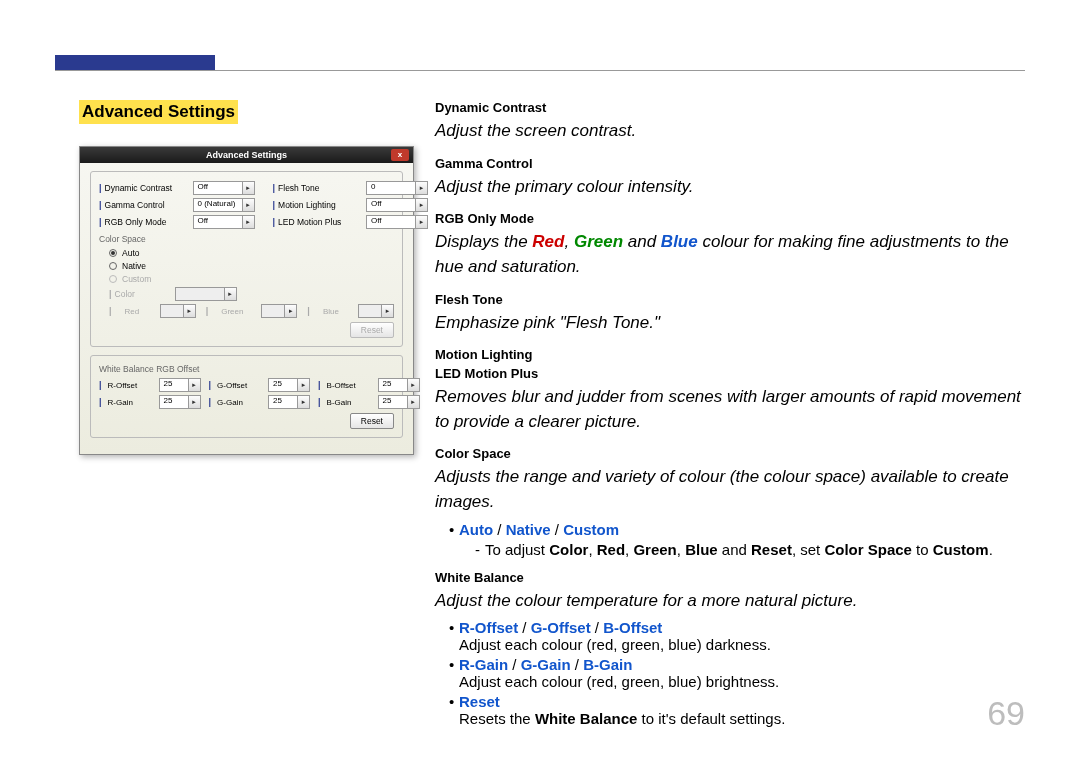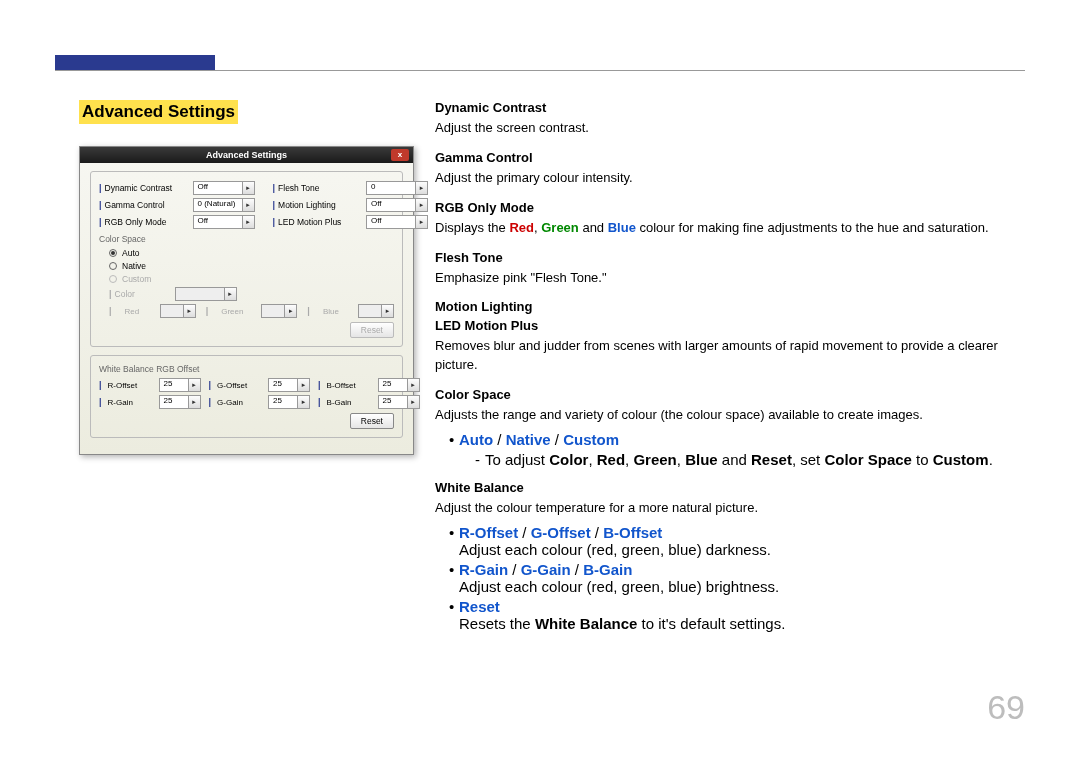--- a/index.html
+++ b/index.html
@@ -22,21 +22,21 @@
     position: absolute;
     top: 55px;
     left: 55px;
     width: 160px;
     height: 15px;
     background: #2a3a8f;
   }
   .page-number {
     position: absolute;
     right: 55px;
-    bottom: 36px;
+    bottom: 30px;
     font-size: 34px;
     color: #bdbdbd;
     font-weight: 300;
     text-align: right;
   }
   .page {
     position: absolute;
     top: 100px;
     left: 55px;
     right: 55px;
@@ -129,21 +129,21 @@
   }
   .btn-row-right { text-align: right; margin-top: 4px; }
   .footer-btns { text-align: right; padding: 6px 10px 8px 10px; }
   .wb-grid { display:flex; gap:8px; margin:3px 0; }
   .wb-cell { display:flex; align-items:center; gap:3px; }
   .wb-cell .fld { width:48px; font-size:8px; }
   .wb-cell .combo { width:42px; }
   
   .right-col { flex: 1; }
   .right-col h4 { font-size: 13px; font-weight: bold; margin: 0 0 4px 0; }
-  .right-col p { font-size: 13px; line-height: 1.45; margin-bottom: 12px; }
+  .right-col p { font-size: 17px; line-height: 1.45; margin-bottom: 12px; font-style: italic; }
   .right-col ul { list-style: none; margin: -6px 0 12px 14px; font-size: 15px; }
   .right-col ul li { margin: 3px 0; padding-left: 10px; position: relative; }
   .right-col ul li::before { content:"•"; position:absolute; left:0; color:#000; }
   .right-col ul ul { margin: 3px 0 3px 16px; }
   .right-col ul ul li::before { content:"-"; }
   .bluebold { color:#1155cc; font-weight:bold; }
   .redbold { color:#cc0000; font-weight:bold; }
   .greenbold { color:#008800; font-weight:bold; }
 </style>
 </head>

